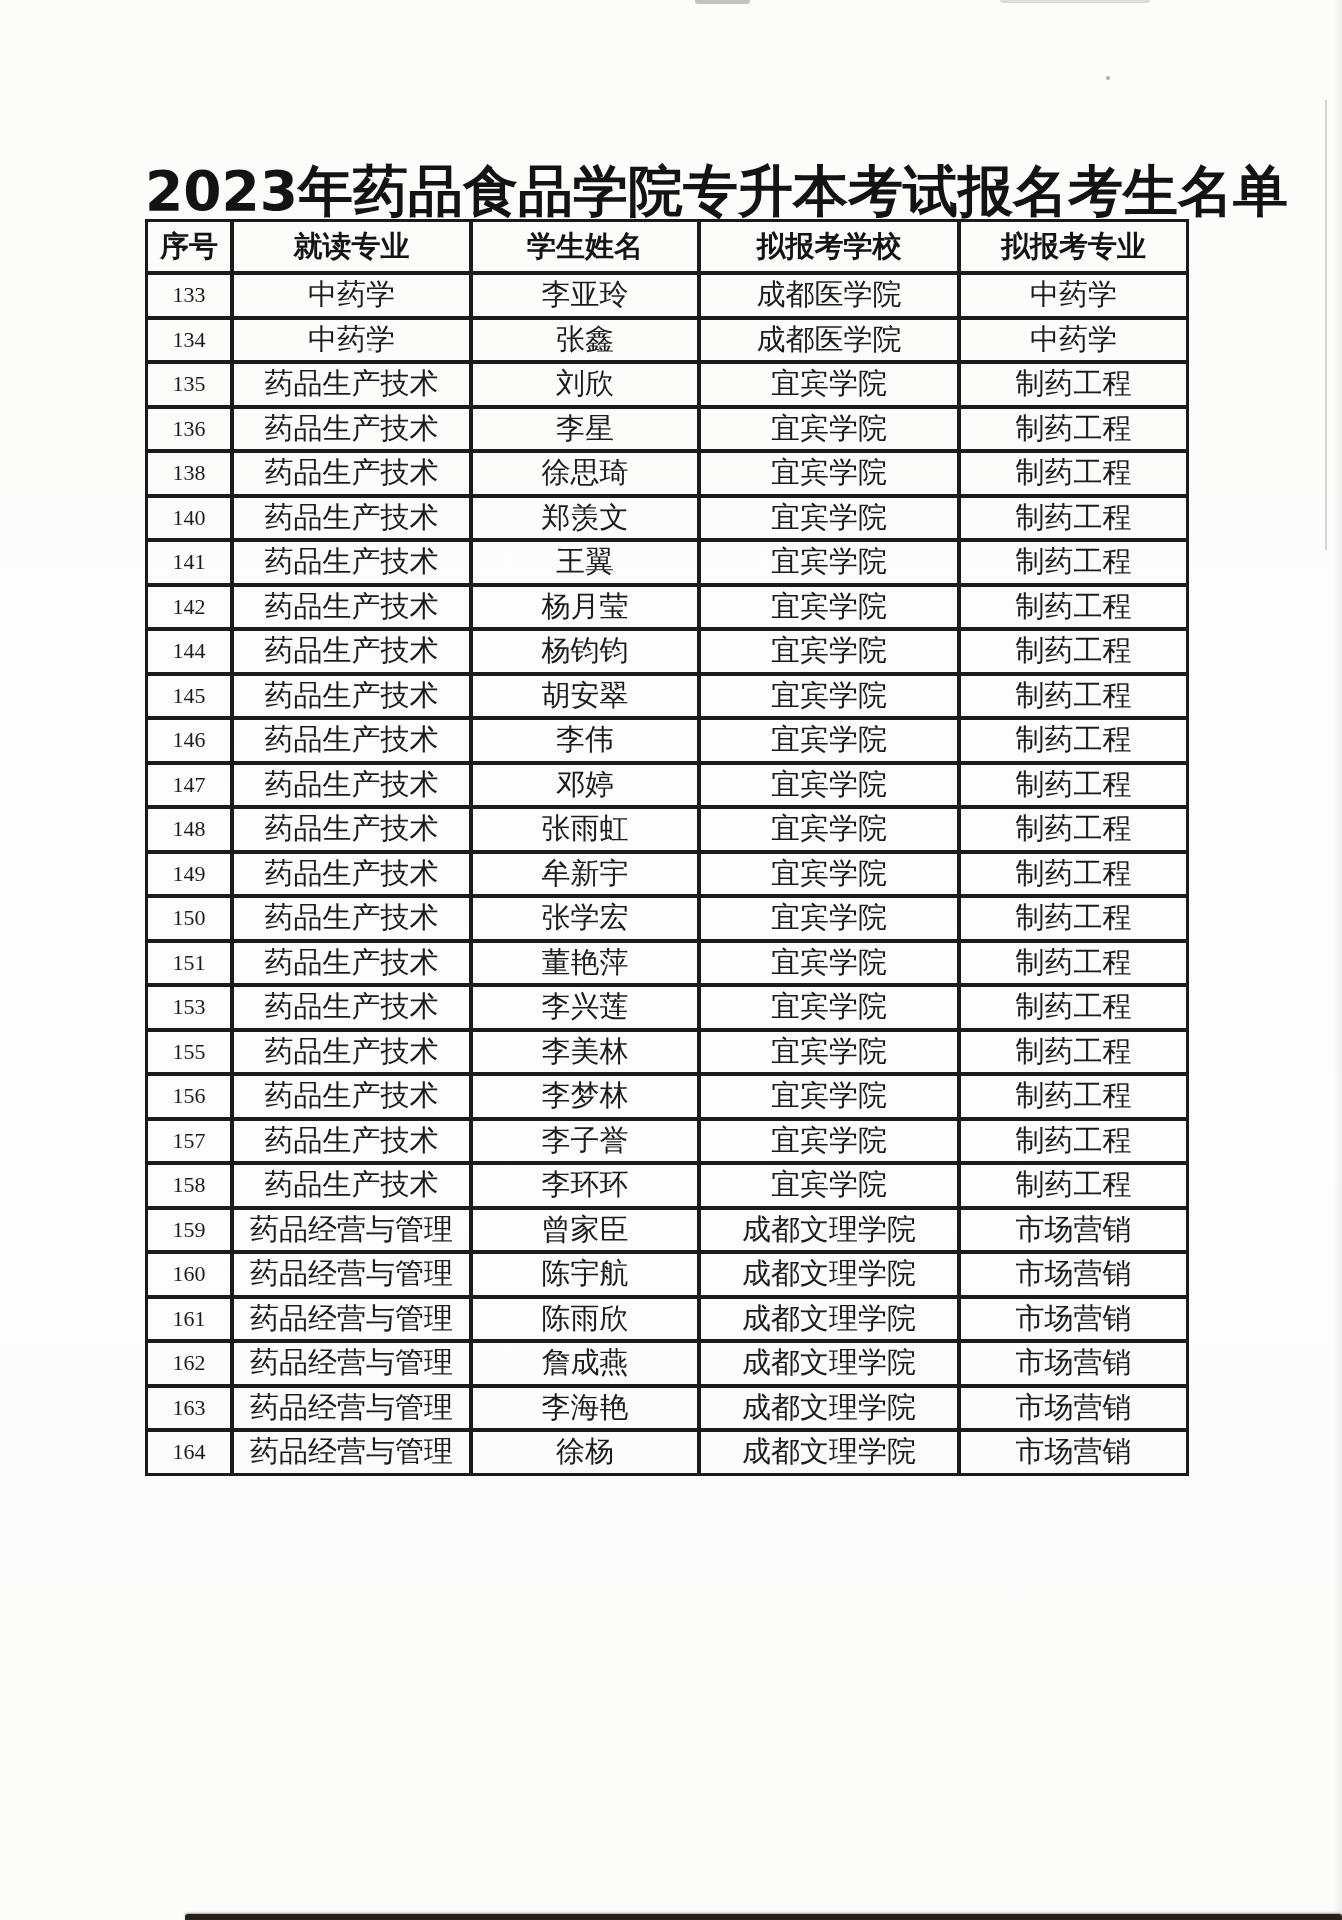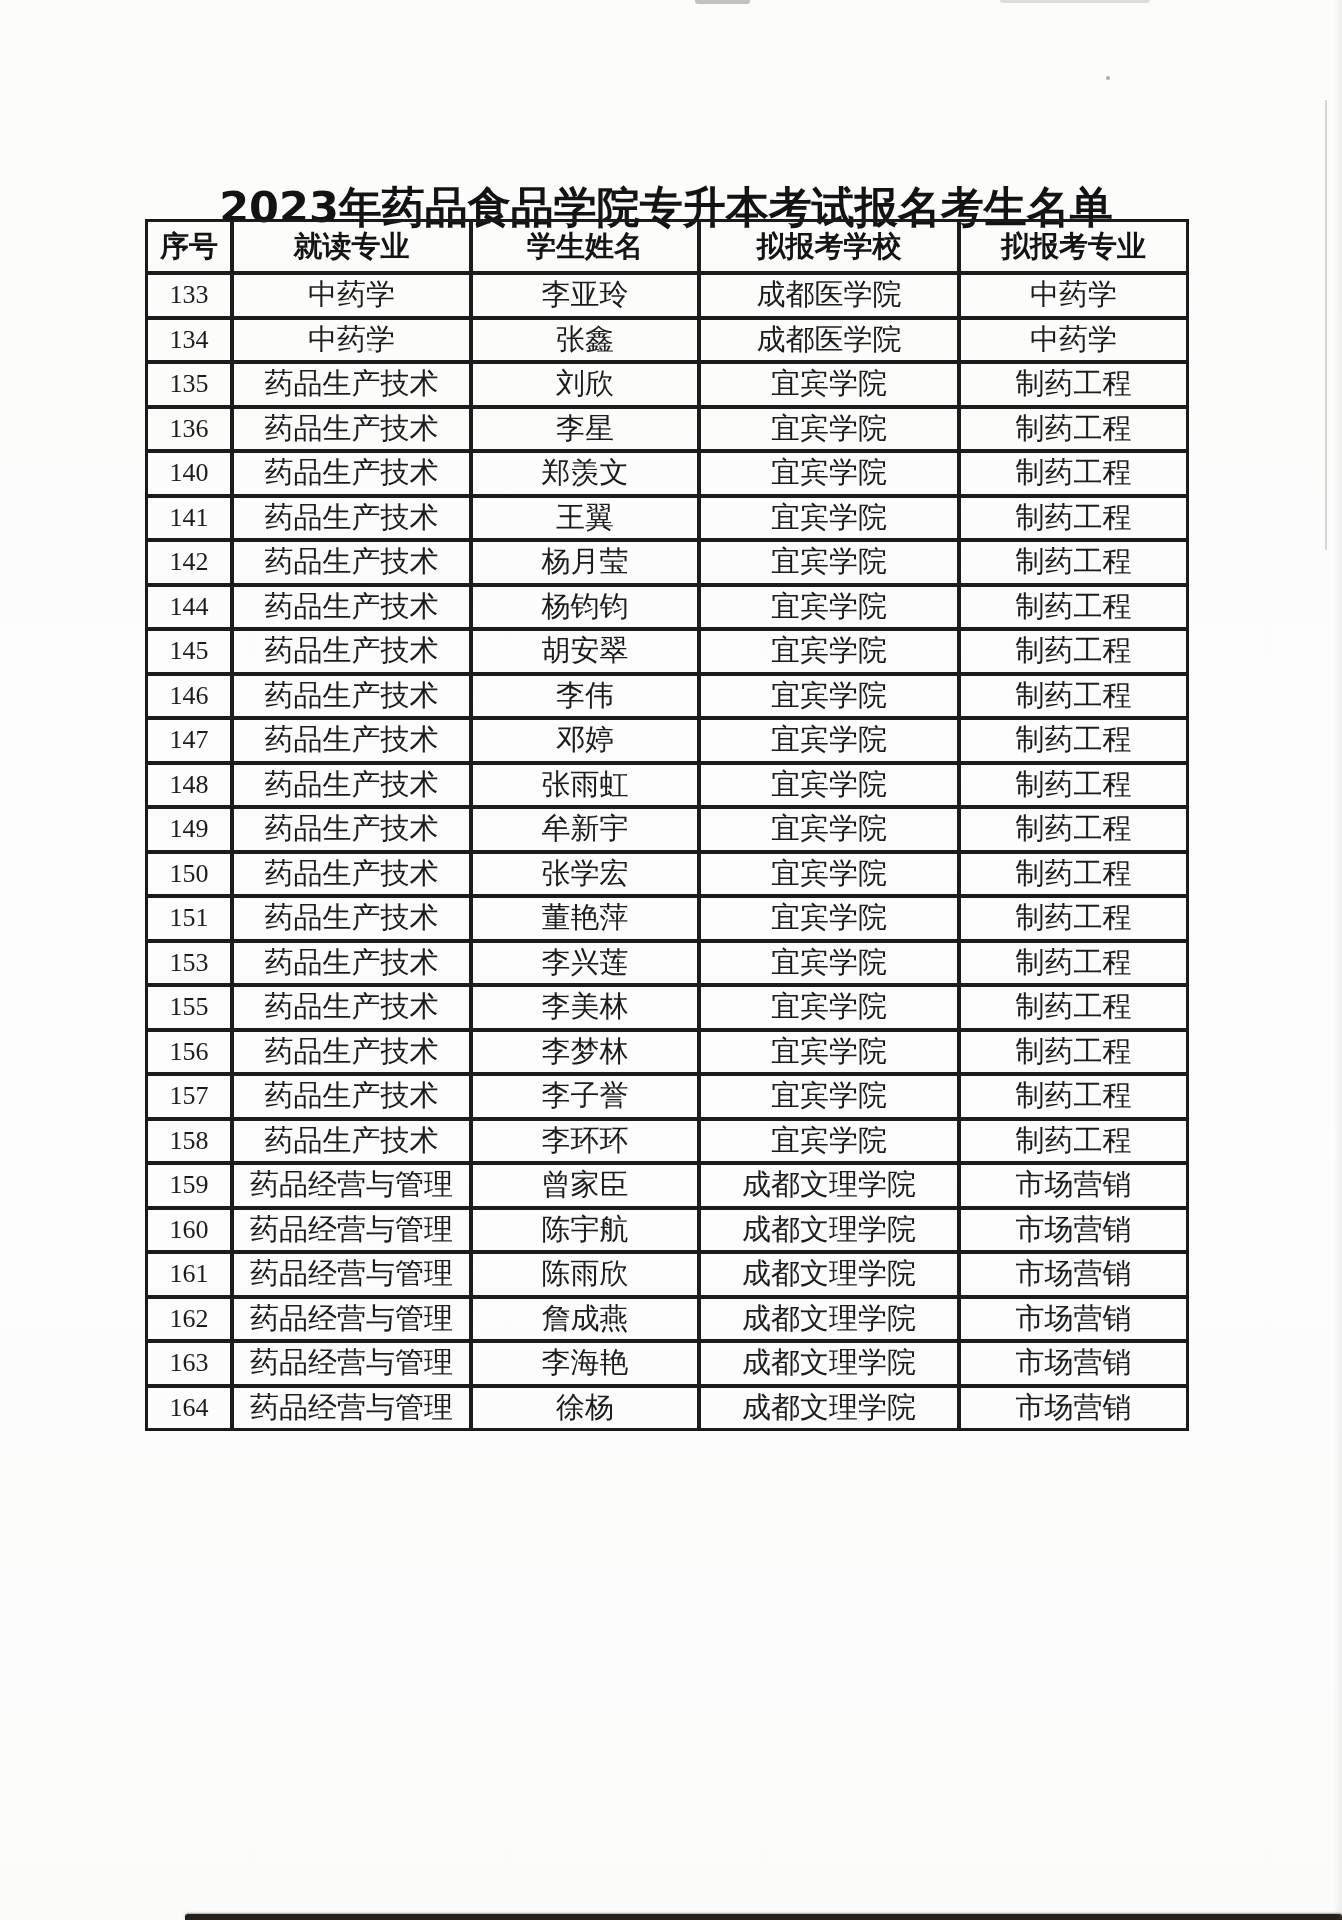--- a/index.html
+++ b/index.html
@@ -19,27 +19,26 @@
     position: absolute;
     inset: 0;
     background: linear-gradient(180deg, #fcfcfb 0%, #fdfdfd 60%, #fbfbfa 100%);
   }
   .doc-title {
     position: absolute;
     top: 155px;
     left: 145px;
     width: 1042px;
     text-align: center;
-    font-size: 43px;
+    font-size: 55px;
     font-weight: bold;
     letter-spacing: 0px;
     color: #131313;
     font-family: "DejaVu Sans", sans-serif;
     white-space: nowrap;
-    margin-top: 24px;
   }
   .table-wrap {
     position: absolute;
     top: 219px;
     left: 145px;
   }
   table.roster {
     border-collapse: separate;
     border-spacing: 0;
     table-layout: fixed;
@@ -62,21 +61,21 @@
     font-family: "DejaVu Sans", sans-serif;
   }
   table.roster td {
     height: 40.5px;
     font-size: 29px;
     font-weight: normal;
     color: #1c1c1c;
     font-family: "DejaVu Serif", "Liberation Serif", serif;
   }
   table.roster td.num-cell {
-    font-size: 26px;
+    font-size: 22px;
     font-family: "Liberation Serif", serif;
   }
   
   .artifact-bottom-line {
     position: absolute;
     left: 185px;
     right: 0;
     bottom: 0;
     height: 6px;
     background: #261e19;
@@ -184,20 +183,27 @@
             <td>制药工程</td>
           </tr>
           <tr>
             <td class="num-cell">136</td>
             <td>药品生产技术</td>
             <td>李星</td>
             <td>宜宾学院</td>
             <td>制药工程</td>
           </tr>
           <tr>
+            <td class="num-cell">138</td>
+            <td>药品生产技术</td>
+            <td>徐思琦</td>
+            <td>宜宾学院</td>
+            <td>制药工程</td>
+          </tr>
+          <tr>
             <td class="num-cell">140</td>
             <td>药品生产技术</td>
             <td>郑羡文</td>
             <td>宜宾学院</td>
             <td>制药工程</td>
           </tr>
           <tr>
             <td class="num-cell">141</td>
             <td>药品生产技术</td>
             <td>王翼</td>

